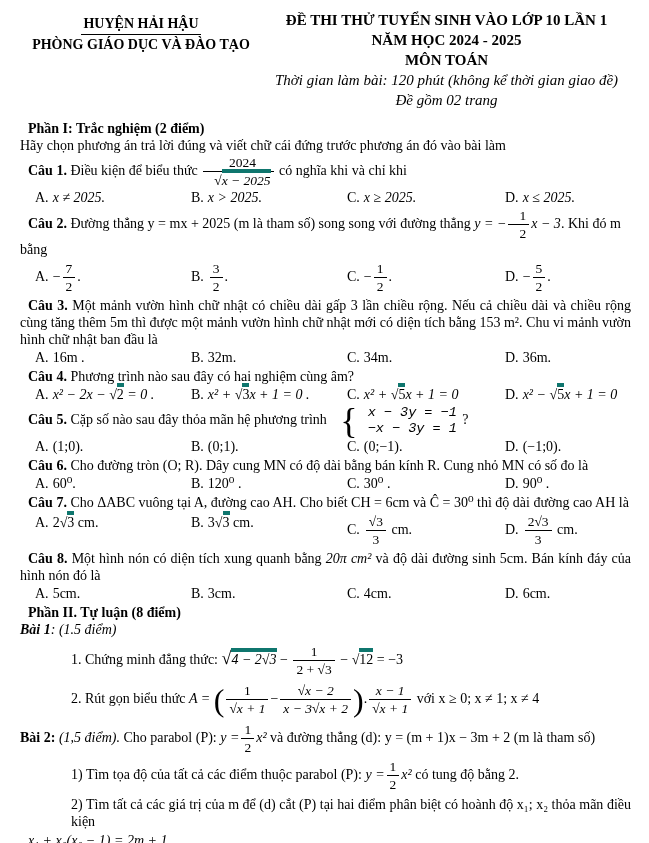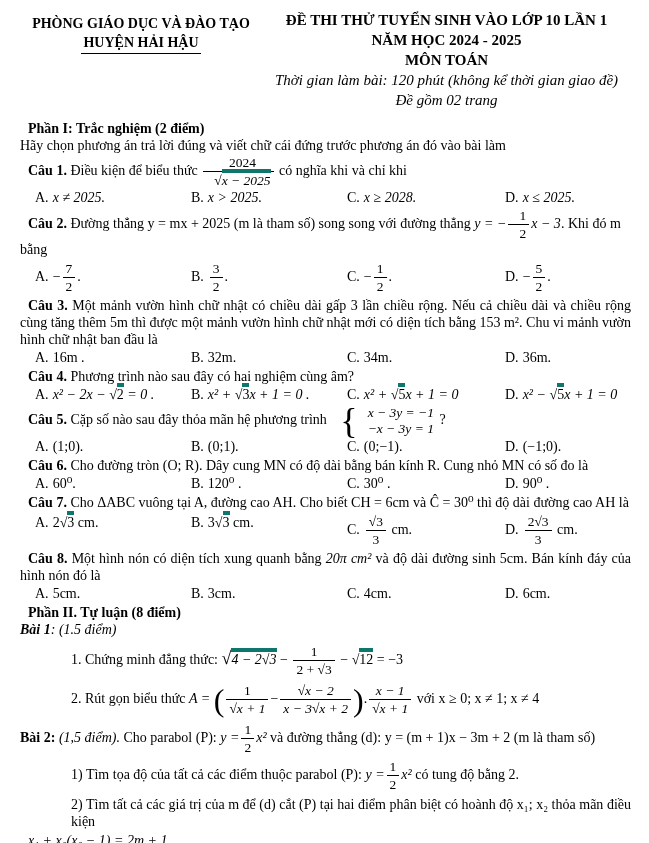--- a/index.html
+++ b/index.html
@@ -41,37 +41,37 @@
 
   
   .sq { white-space: nowrap; }
   .rs { font-style: normal; }
   .vin { border-top: 4px solid #0f766e; padding-top: 0px; }
   .rs.big { font-size: 18px; }
 
   
   .sys { display: inline-flex; align-items: center; vertical-align: middle; margin: 0 2px; }
   .sys .br { font-size: 36px; line-height: 30px; font-weight: 400; margin-right: 2px; }
-  .eqs { display: inline-flex; flex-direction: column; text-align: left; font-size: 13.5px; line-height: 16px; }
+  .eqs { display: inline-flex; flex-direction: column; text-align: left; font-size: 13.5px; line-height: 16px; font-family: Liberation Mono, monospace; }
 
   
   .bp { display: inline-block; vertical-align: middle; font-size: 32px; line-height: 26px; font-weight: 300; }
 
   .mt2 { margin-top: 2px; } .mt4 { margin-top: 4px; } .mt6 { margin-top: 6px; }
   .tall { margin: 3px 0; }
 </style>
 </head>
 <body>
 
 <div class="page">
 
   <div class="hdr">
     <div class="hdr-left">
+      <div><span class="dist">HUYỆN HẢI HẬU</span></div>
       <div>PHÒNG GIÁO DỤC VÀ ĐÀO TẠO</div>
-      <div><span class="dist">HUYỆN HẢI HẬU</span></div>
     </div>
     <div class="hdr-right">
       <div class="t">ĐỀ THI THỬ TUYỂN SINH VÀO LỚP 10 LẦN 1</div>
       <div class="t">NĂM HỌC 2024 - 2025</div>
       <div class="t">MÔN TOÁN</div>
       <div class="it">Thời gian làm bài: 120 phút (không kể thời gian giao đề)</div>
       <div class="it">Đề gồm 02 trang</div>
     </div>
   </div>
 
@@ -80,21 +80,21 @@
 
   <p class="q">
     <span class="ql">Câu 1.</span>
     <span>Điều kiện để biểu thức</span>
     <span class="fr"><span class="nm">2024</span><span class="dn"><span class="rs">√</span><span class="vin m">x − 2025</span></span></span>
     <span>có nghĩa khi và chỉ khi</span>
   </p>
   <div class="opts">
     <span class="opt"><span class="ol">A.</span><span class="m">x ≠ 2025.</span></span>
     <span class="opt"><span class="ol">B.</span><span class="m">x &gt; 2025.</span></span>
-    <span class="opt"><span class="ol">C.</span><span class="m">x ≥ 2028.</span></span>
+    <span class="opt"><span class="ol">C.</span><span class="m">x ≥ 2025.</span></span>
     <span class="opt"><span class="ol">D.</span><span class="m">x ≤ 2025.</span></span>
   </div>
 
   <p class="q">
     <span class="ql">Câu 2.</span>
     <span>Đường thẳng y = mx + 2025 (m là tham số) song song với đường thẳng</span>
     <span class="m">y = −</span><span class="fr"><span class="nm">1</span><span class="dn">2</span></span><span class="m">x − 3</span><span>. Khi đó m bằng</span>
   </p>
   <div class="opts tall">
     <span class="opt"><span class="ol">A.</span><span>−</span><span class="fr"><span class="nm">7</span><span class="dn">2</span></span><span>.</span></span>

